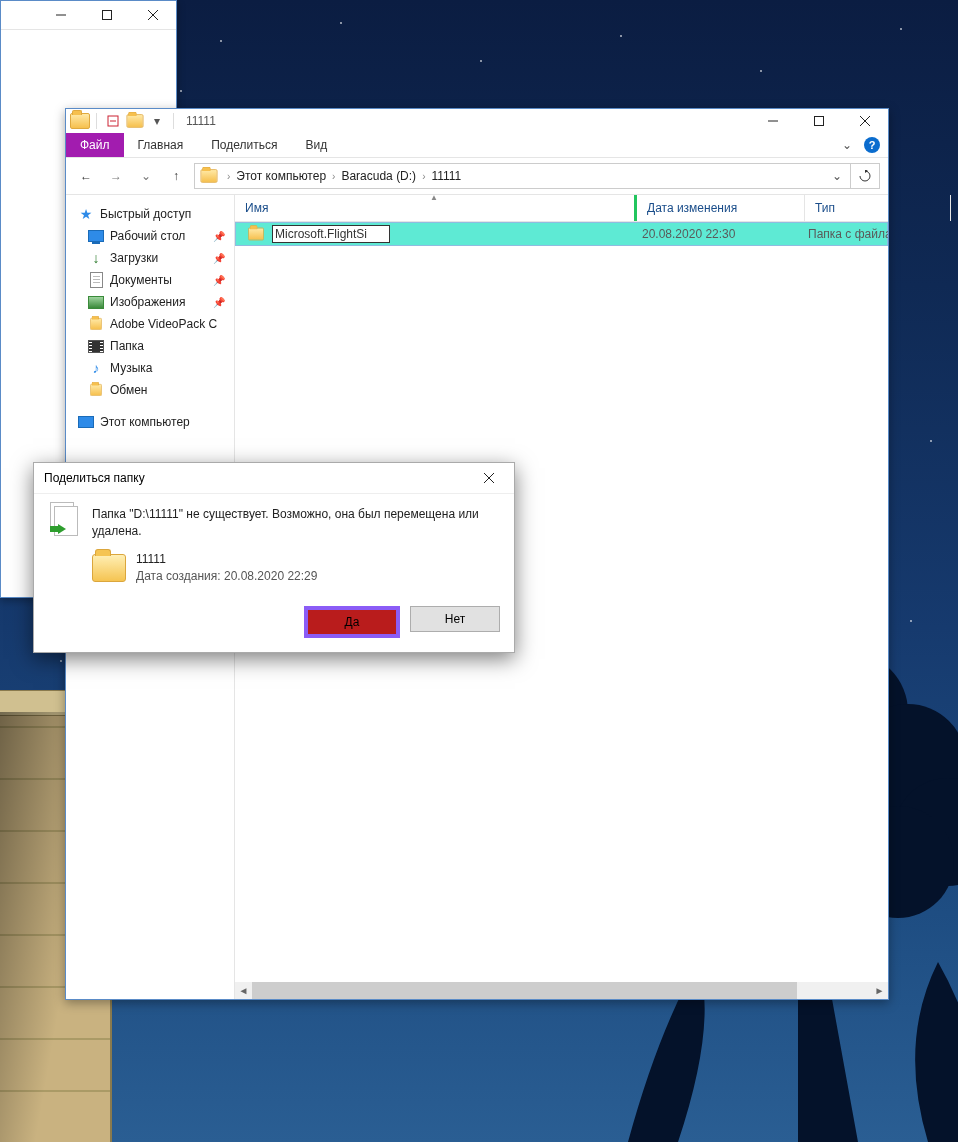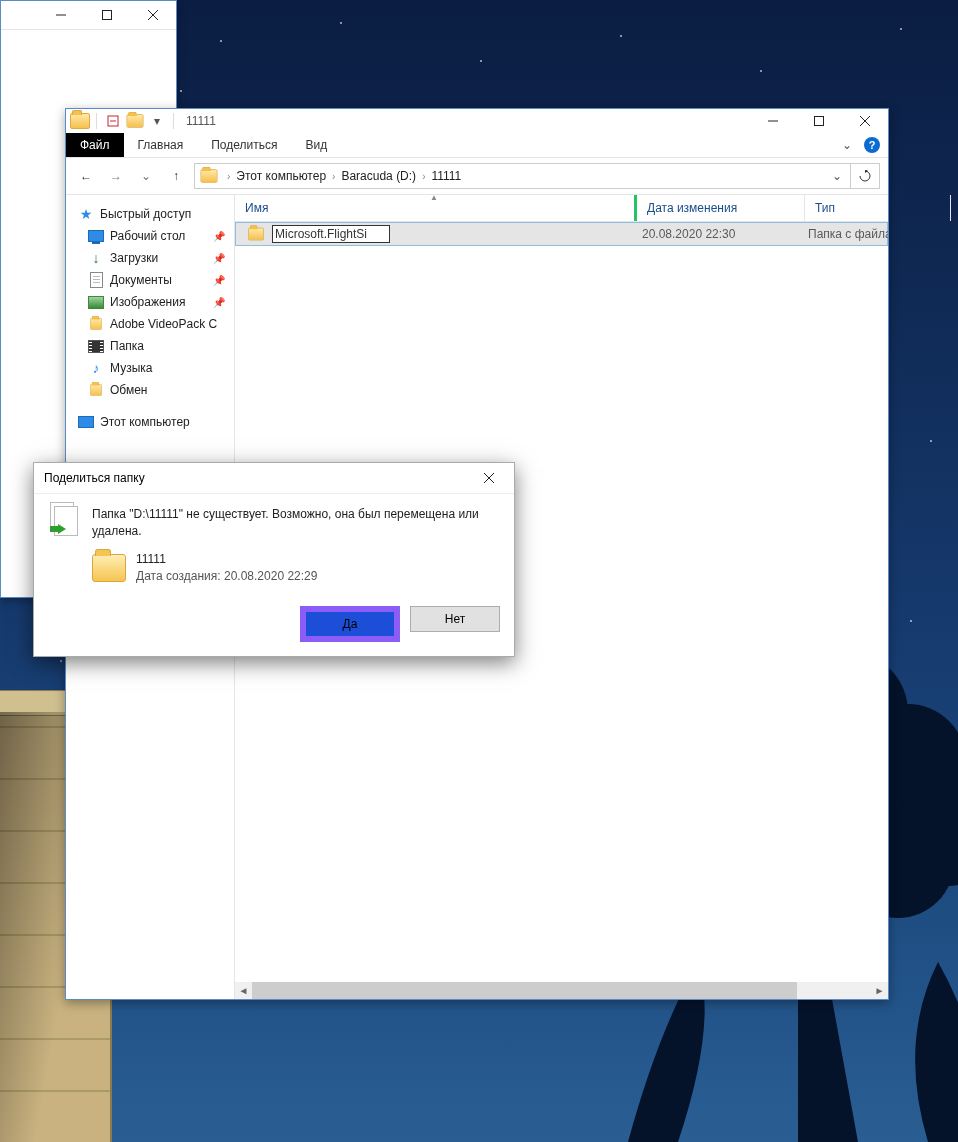--- a/index.html
+++ b/index.html
@@ -22,21 +22,21 @@
 .qat{display:flex;align-items:center;gap:2px;padding-left:4px}
 .folder-ico{width:18px;height:14px;background:linear-gradient(#ffe9a6,#f6c04e);border:1px solid #e0a93e;border-radius:2px;position:relative}
 .folder-ico::before{content:"";position:absolute;top:-4px;left:1px;width:8px;height:4px;background:#f6c04e;border:1px solid #e0a93e;border-bottom:none;border-radius:2px 2px 0 0}
 .qat-sep{width:1px;height:16px;background:#ddd;margin:0 4px}
 .qat-btn{width:20px;height:20px;display:flex;align-items:center;justify-content:center;color:#555}
 .title-text{margin-left:8px;color:#555;font-size:12px}
 .title-spacer{flex:1}
 
 .ribbon-tabs{height:24px;display:flex;align-items:stretch;background:#fff;border-bottom:1px solid #e5e5e5}
 .rtab{padding:0 14px;display:flex;align-items:center;font-size:12px;color:#333;cursor:default}
-.rtab.file{background:#000000;color:#fff}
+.rtab.file{background:#a21caf;color:#fff}
 .ribbon-spacer{flex:1}
 .rcaret{width:26px;display:flex;align-items:center;justify-content:center;color:#555}
 .help-icon{width:16px;height:16px;border-radius:50%;background:#0a6cce;color:#fff;display:flex;align-items:center;justify-content:center;font-size:11px;font-weight:bold;margin:4px 8px 0 4px}
 
 .addrbar{height:36px;display:flex;align-items:center;padding:0 8px;gap:6px;background:#fff;border-bottom:1px solid #e5e5e5}
 .navbtn{width:24px;height:24px;display:flex;align-items:center;justify-content:center;color:#777;border-radius:2px}
 .navbtn.enabled{color:#333}
 .addr-box{flex:1;height:24px;border:1px solid #ccc;display:flex;align-items:center;padding-left:2px;background:#fff}
 .addr-box .folder-ico{margin:0 6px 0 2px;transform:scale(.85)}
 .crumb{padding:0 4px;color:#222}
@@ -67,21 +67,21 @@
 
 .filepane{flex:1;display:flex;flex-direction:column;min-width:0}
 .cols{height:26px;display:flex;align-items:center;border-bottom:1px solid #e5e5e5;color:#1a4d8a;font-size:12px}
 .col{padding:0 10px;border-right:1px solid transparent;height:100%;display:flex;align-items:center;position:relative}
 .col:first-child{flex:0 0 378px}
 .col.date{flex:0 0 146px;border-left:3px solid #22c55e}
 .col.type{flex:0 0 124px;border-left:1px solid #e5e5e5}
 .col.extra{flex:1;border-left:1px solid #e5e5e5}
 .sort-ind{position:absolute;left:50%;top:-2px;transform:translateX(-50%);color:#888;font-size:8px}
 .rows{flex:1;overflow:auto}
-.frow{height:22px;display:flex;align-items:center;background:#e5e5e5;border:1px solid #8fbce0;font-size:12px;color:#333}
+.frow{height:22px;display:flex;align-items:center;background:#5eead4;border:1px solid #8fbce0;font-size:12px;color:#333}
 .frow .cell{padding:0 10px}
 .frow .cell.name{flex:0 0 376px;display:flex;align-items:center;gap:6px}
 .frow .cell.date{flex:0 0 146px;color:#5a5a5a}
 .frow .cell.type{flex:0 0 124px;color:#5a5a5a}
 .rename-box{border:1px solid #333;background:#fff;padding:0 2px;height:16px;line-height:16px;min-width:112px;font-size:12px}
 
 .hscroll{height:17px;background:#f0f0f0;display:flex;align-items:center}
 .hscroll .harrow{width:17px;height:17px;display:flex;align-items:center;justify-content:center;background:#f0f0f0;color:#666;font-size:10px}
 .hscroll .htrack{flex:1;height:17px;background:#f0f0f0;position:relative}
 .hscroll .hthumb{position:absolute;left:0;top:0;bottom:0;width:88%;background:#cdcdcd}
@@ -96,21 +96,21 @@
 .copy-arrow::before{content:"";position:absolute;left:-16px;top:-3px;width:8px;height:6px;background:#2e9e2e}
 .dlg-text{flex:1;line-height:1.45}
 .dlg-text .q{margin-top:12px}
 .dlg-item{display:flex;gap:10px;align-items:center;margin:10px 0 4px 0}
 .dlg-item .lg-folder{width:32px;height:26px;background:linear-gradient(#ffefb4,#f5c452);border:1px solid #dba63c;border-radius:3px;position:relative}
 .dlg-item .lg-folder::before{content:"";position:absolute;top:-6px;left:2px;width:14px;height:6px;background:#f5c452;border:1px solid #dba63c;border-bottom:none;border-radius:3px 3px 0 0}
 .dlg-item .meta{font-size:12px;color:#222}
 .dlg-item .meta .sub{color:#555}
 .dlg-buttons{display:flex;justify-content:flex-end;gap:10px;padding:10px 14px 14px 14px}
 .dlg-btn{min-width:88px;height:24px;border:1px solid #adadad;background:#e1e1e1;display:flex;align-items:center;justify-content:center;font-size:12px}
-.dlg-btn.primary{border:6px solid #8b5cf6;background:#1d4ed8}
+.dlg-btn.primary{border:4px solid #8b5cf6;background:#b91c1c}
 </style>
 </head>
 <body>
 
 <div class="desktop">
 
   <div class="star" style="left:220px;top:40px"></div>
     <div class="star" style="left:340px;top:22px"></div>
   <div class="star" style="left:480px;top:60px"></div>
     <div class="star" style="left:620px;top:35px"></div>

